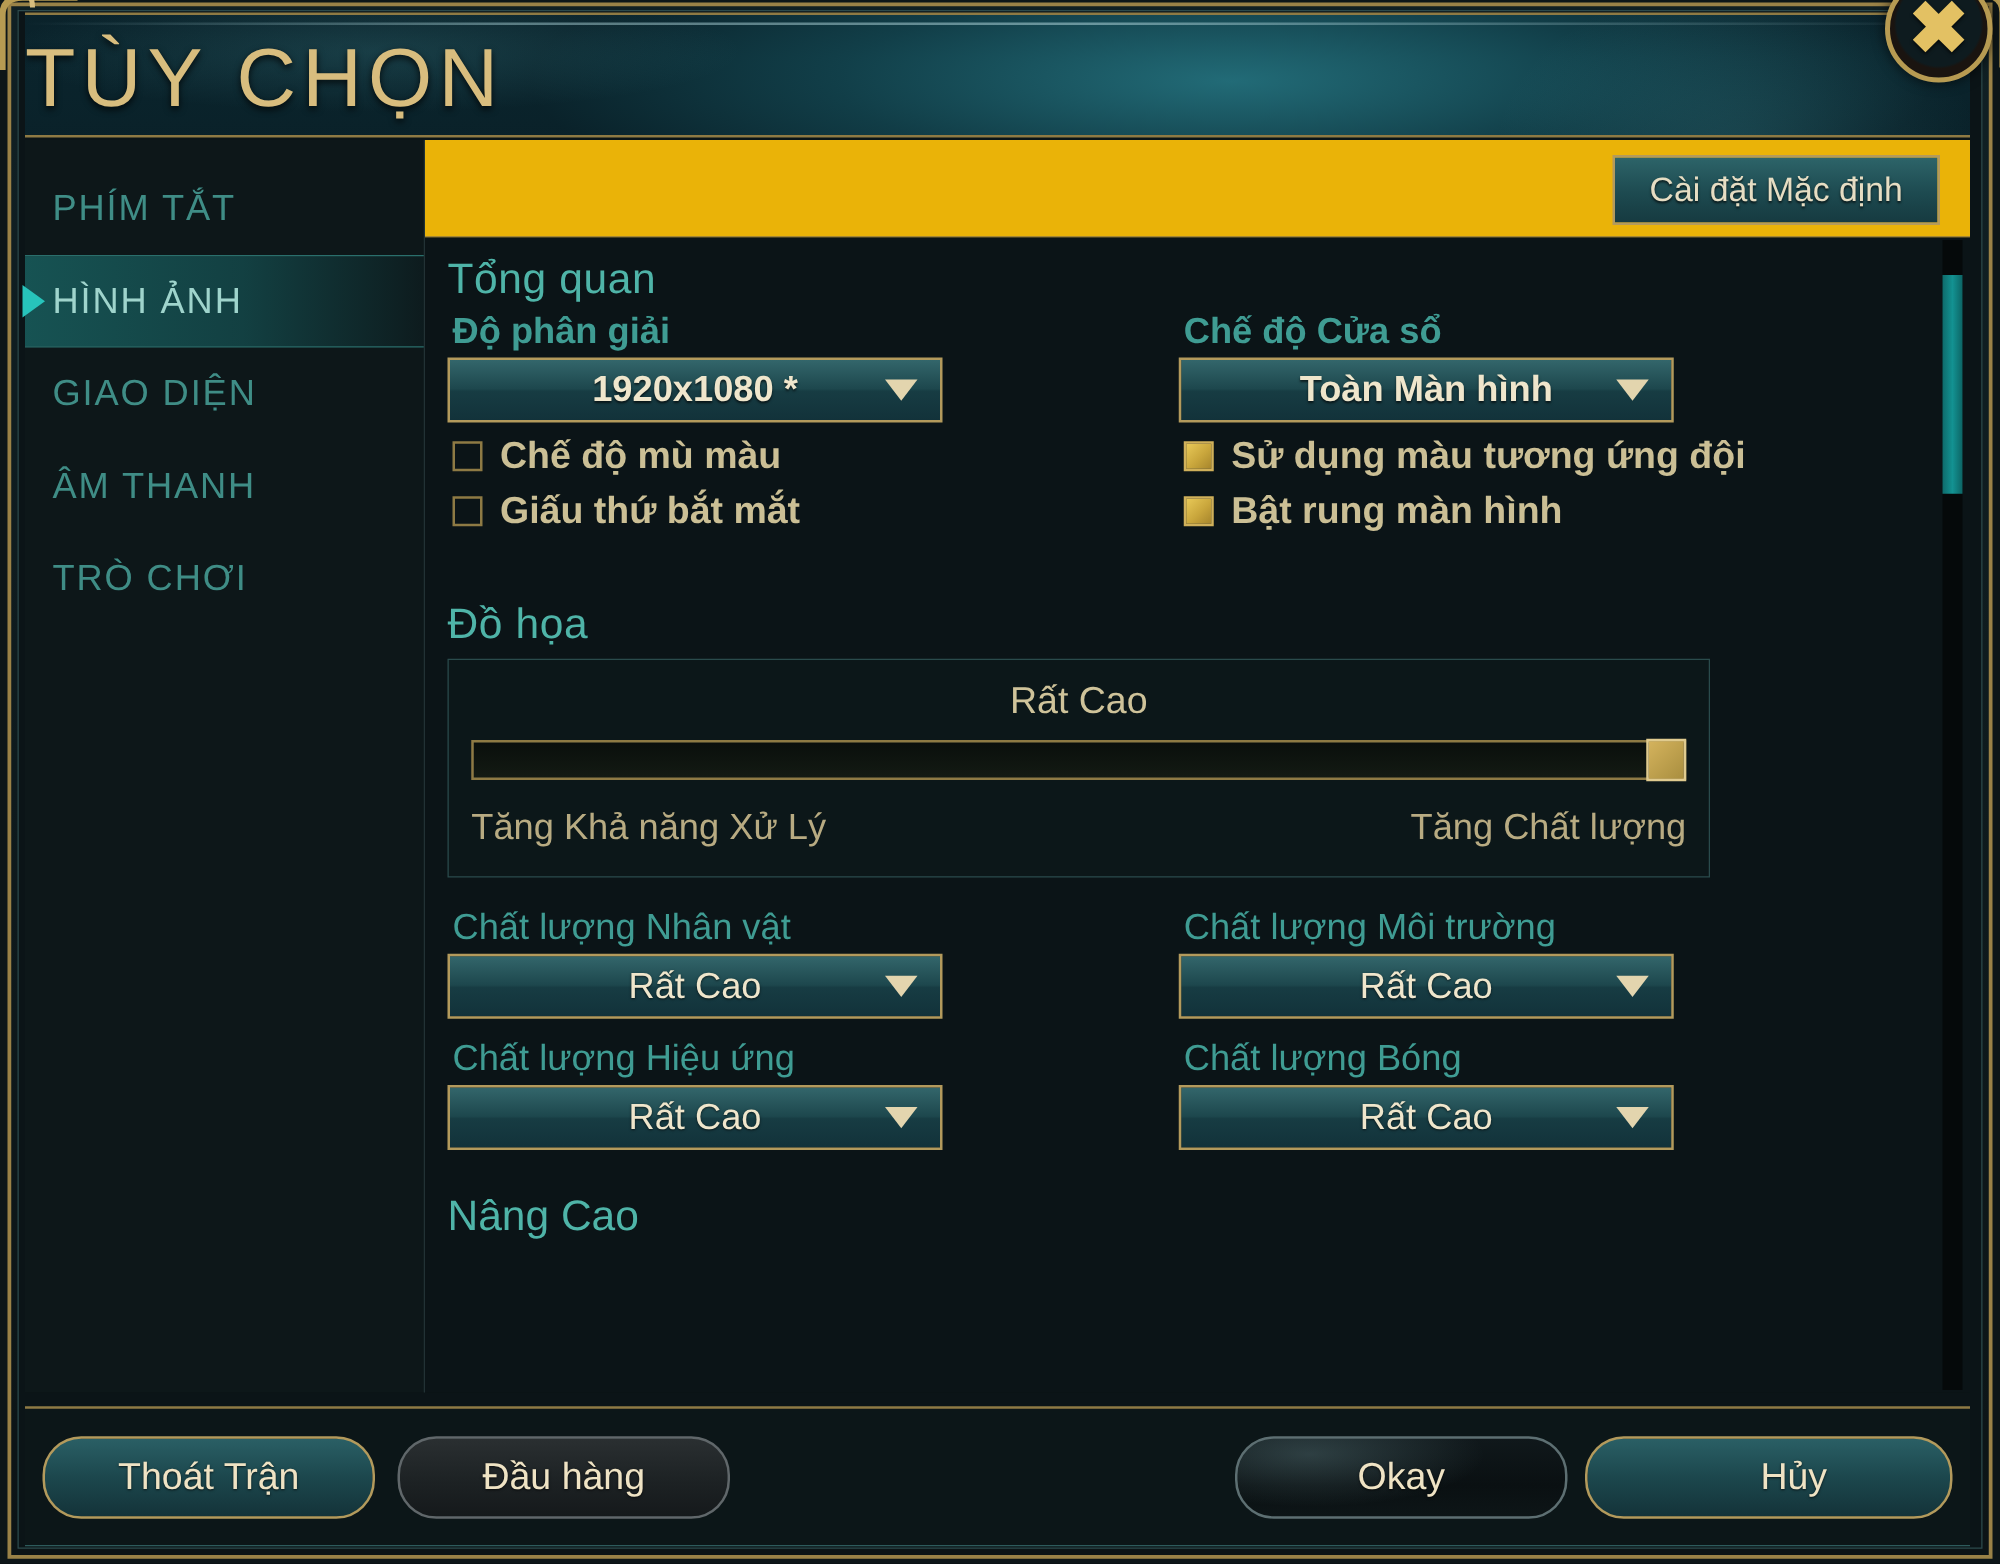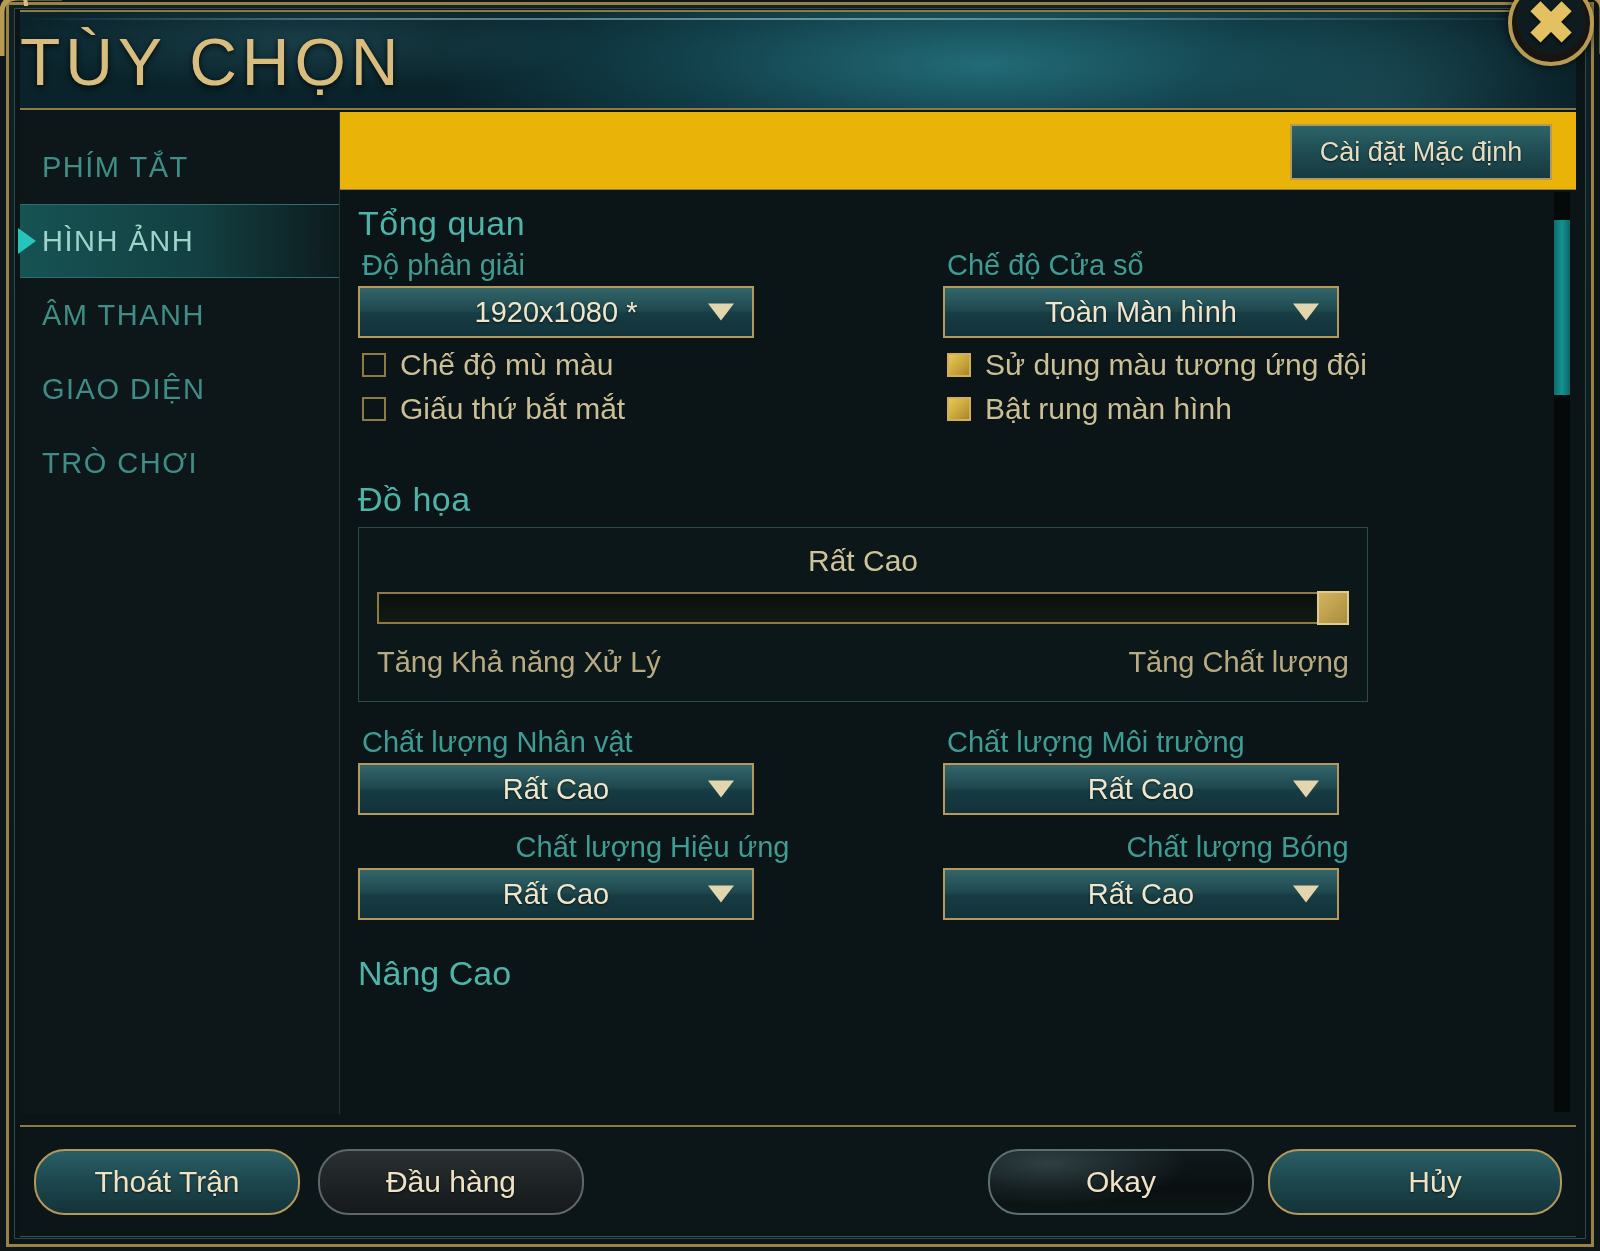--- a/index.html
+++ b/index.html
@@ -161,21 +161,21 @@
     background: linear-gradient(90deg,#0e6b6b,#139292 50%,#0d6565);
     cursor:pointer;
   }
 
   
   .section-title {
     font-size:34px; color:#4fb4a8; letter-spacing:.5px;
     margin-bottom:4px;
   }
   .two-col { display:flex; }
-  .col { width:580px; }
+  .col { width:580px;font-weight:bold; }
   .col.right { margin-left:5px; }
 
   .field-label {
     font-size:29px; color:#3f9c93; margin: 2px 0 4px 4px;
   }
   .dropdown {
     position:relative;
     width:396px; height:52px;
     background: linear-gradient(180deg,#33666b 0%, #1d474d 48%, #173c43 52%, #12323a 100%);
     border:2px solid #b39a5c;
@@ -312,24 +312,24 @@
 
     <div id="sidebar">
       <div class="nav-item">
         <span>PHÍM TẮT</span>
       </div>
       <div class="nav-item active">
         <span class="nav-arrow"></span>
         <span>HÌNH ẢNH</span>
       </div>
       <div class="nav-item">
+        <span>GIAO DIỆN</span>
+      </div>
+      <div class="nav-item">
         <span>ÂM THANH</span>
-      </div>
-      <div class="nav-item">
-        <span>GIAO DIỆN</span>
       </div>
       <div class="nav-item">
         <span>TRÒ CHƠI</span>
       </div>
     </div>
 
     <div id="content-panel">
 
       <div id="content-header">
         <div id="default-btn">Cài đặt Mặc định</div>
@@ -398,21 +398,21 @@
               </div>
               <div class="q-cell">
                 <div class="field-label">Chất lượng Môi trường</div>
                 <div class="dropdown">
                   <span>Rất Cao</span>
                   <span class="caret"></span>
                 </div>
               </div>
             </div>
 
-            <div class="q-row" style="margin-top:14px;text-align:center;">
+            <div class="q-row" style="margin-top:14px;">
               <div class="q-cell">
                 <div class="field-label">Chất lượng Hiệu ứng</div>
                 <div class="dropdown">
                   <span>Rất Cao</span>
                   <span class="caret"></span>
                 </div>
               </div>
               <div class="q-cell">
                 <div class="field-label">Chất lượng Bóng</div>
                 <div class="dropdown">

